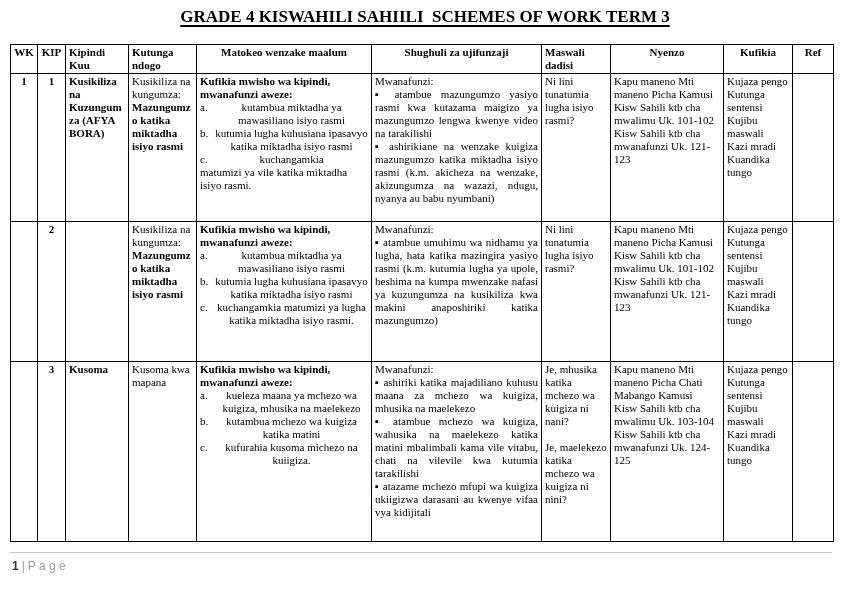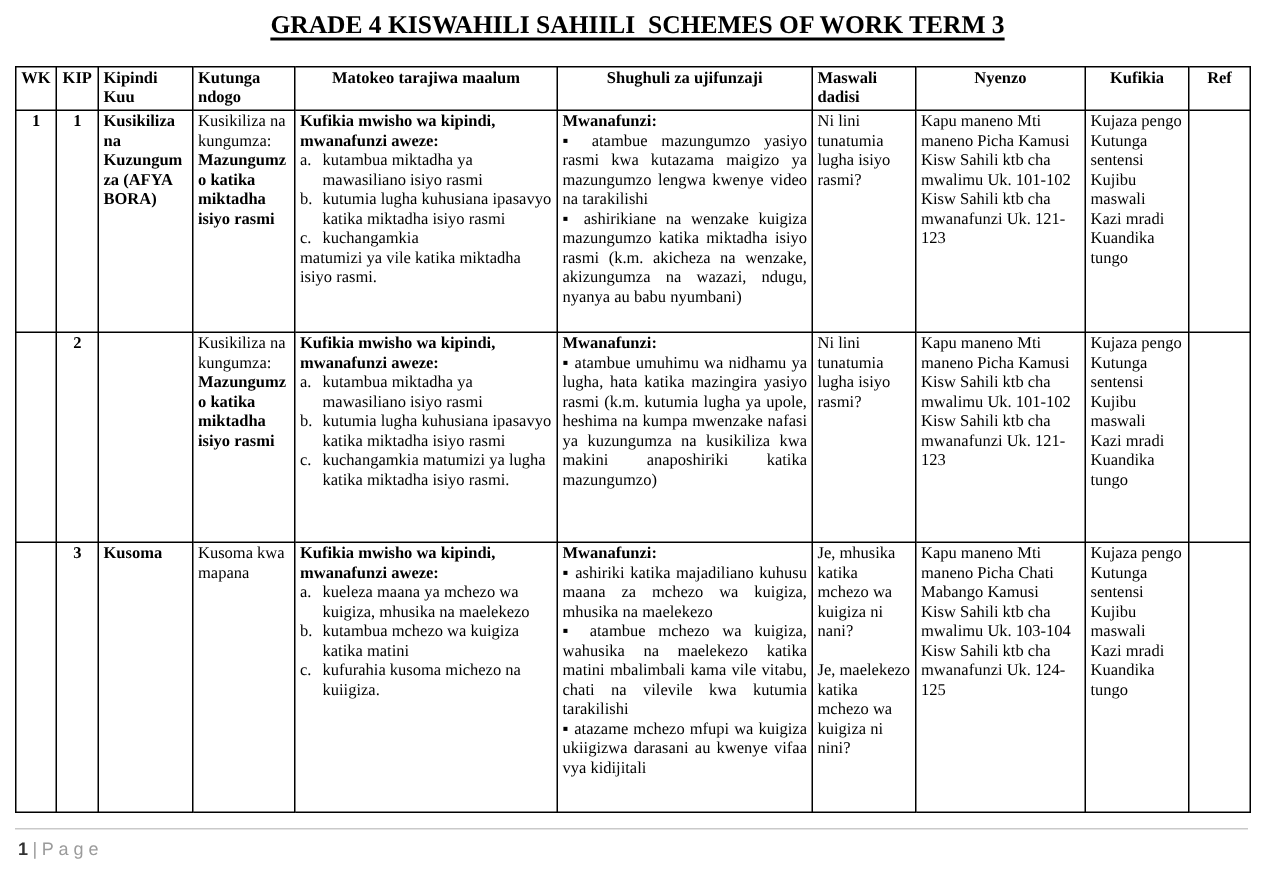--- a/index.html
+++ b/index.html
@@ -21,22 +21,22 @@
     border:1px solid #000;vertical-align:top;padding:1px 3px 1px 3px;
     overflow:hidden;word-wrap:break-word;
   }
   tr.hdr td{font-weight:bold;height:24px;}
   td.c{text-align:center;}
   .b{font-weight:bold;}
   .pre{white-space:pre-line;}
   .mk-intro{font-weight:bold;font-family:Liberation Serif, serif;}
   .mk-item{display:flex;}
   .mk-marker{width:15px;flex:0 0 15px;}
-  .mk-text{flex:1;}
-  .sh-intro{font-weight:bold;}
+  .mk-text{flex:1;text-align:center;}
+  .sh-intro{font-weight:normal;}
   .sh-bullet{text-align:justify;}
   .row1{height:148px;}
   .row2{height:140px;}
   .row3{height:180px;}
   .footer-rule{
     position:absolute;left:10px;top:552px;width:822px;height:1px;background:#c9c9c9;
   }
   .footer-text{
     position:absolute;left:12px;top:559px;
     font-family:"Liberation Sans","DejaVu Sans",sans-serif;font-size:12px;
@@ -65,21 +65,21 @@
       <col style="width:69px">
         <col style="width:41px">
     </colgroup>
 
     <tbody>
         <tr class="hdr">
       <td class="c">WK</td>
       <td class="c">KIP</td>
       <td>Kipindi Kuu</td>
       <td>Kutunga ndogo</td>
-      <td class="c">Matokeo tarajiwa maalum</td>
+      <td class="c">Matokeo wenzake maalum</td>
       <td class="c">Shughuli za ujifunzaji</td>
       <td>Maswali dadisi</td>
       <td class="c">Nyenzo</td>
       <td class="c">Kufikia</td>
       <td class="c">Ref</td>
     </tr>
 
     <tr class="row1">
       <td class="c b">1</td>
       <td class="c b">1</td>

